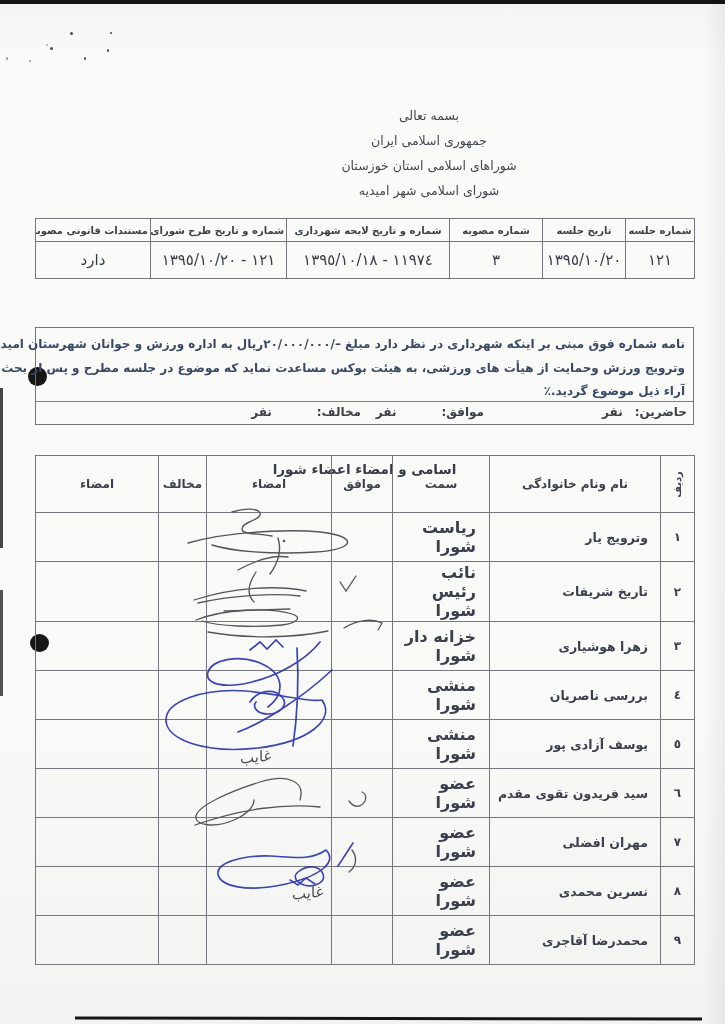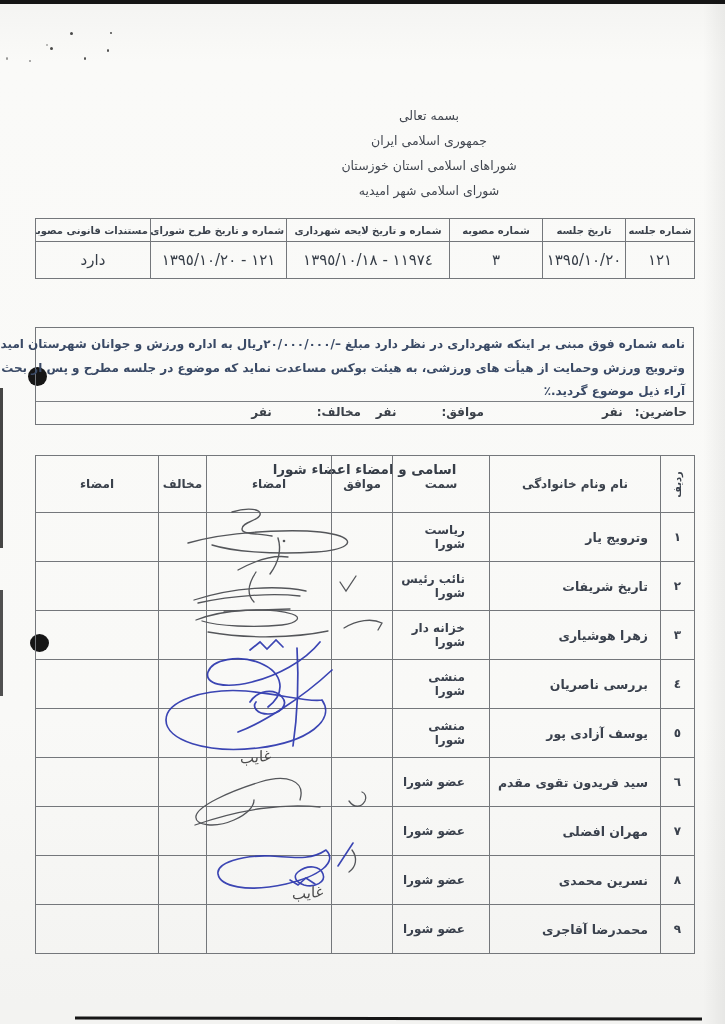--- a/index.html
+++ b/index.html
@@ -63,21 +63,21 @@
     font-size:13.5px;font-weight:bold;color:#363d47;margin-top:32px;}
 
   
   .members-table{position:absolute;left:35px;top:455px;width:659px;border-collapse:collapse;
     table-layout:fixed;direction:rtl;}
   .members-table th,.members-table td{border:1px solid #74777b;vertical-align:middle;overflow:hidden;}
   .members-table th{height:54px;font-size:12px;font-weight:bold;color:#3b424c;text-align:center;}
   .members-table td{height:46px;font-size:12.5px;font-weight:bold;color:#3a414d;}
   .members-table td.c-no{text-align:center;font-size:12px;}
   .members-table td.c-name{text-align:right;padding-right:12px;}
-  .members-table td.c-pos{text-align:right;padding-right:24px;font-size:12px;}
+  .members-table td.c-pos{text-align:right;padding-right:13px;font-size:16px;}
   .rotated{display:inline-block;transform:rotate(-90deg);font-size:10px;letter-spacing:0;}
 
   
   .sig-layer{position:absolute;left:0;top:0;width:725px;height:1024px;pointer-events:none;}
   .absent-note{position:absolute;font-size:15px;color:#4a4a4a;transform:rotate(-6deg) skewX(-6deg);
     white-space:nowrap;}
   .absent-note.r6{left:240px;top:748px;}
   .absent-note.r9{left:292px;top:884px;}
 </style>
 </head>

